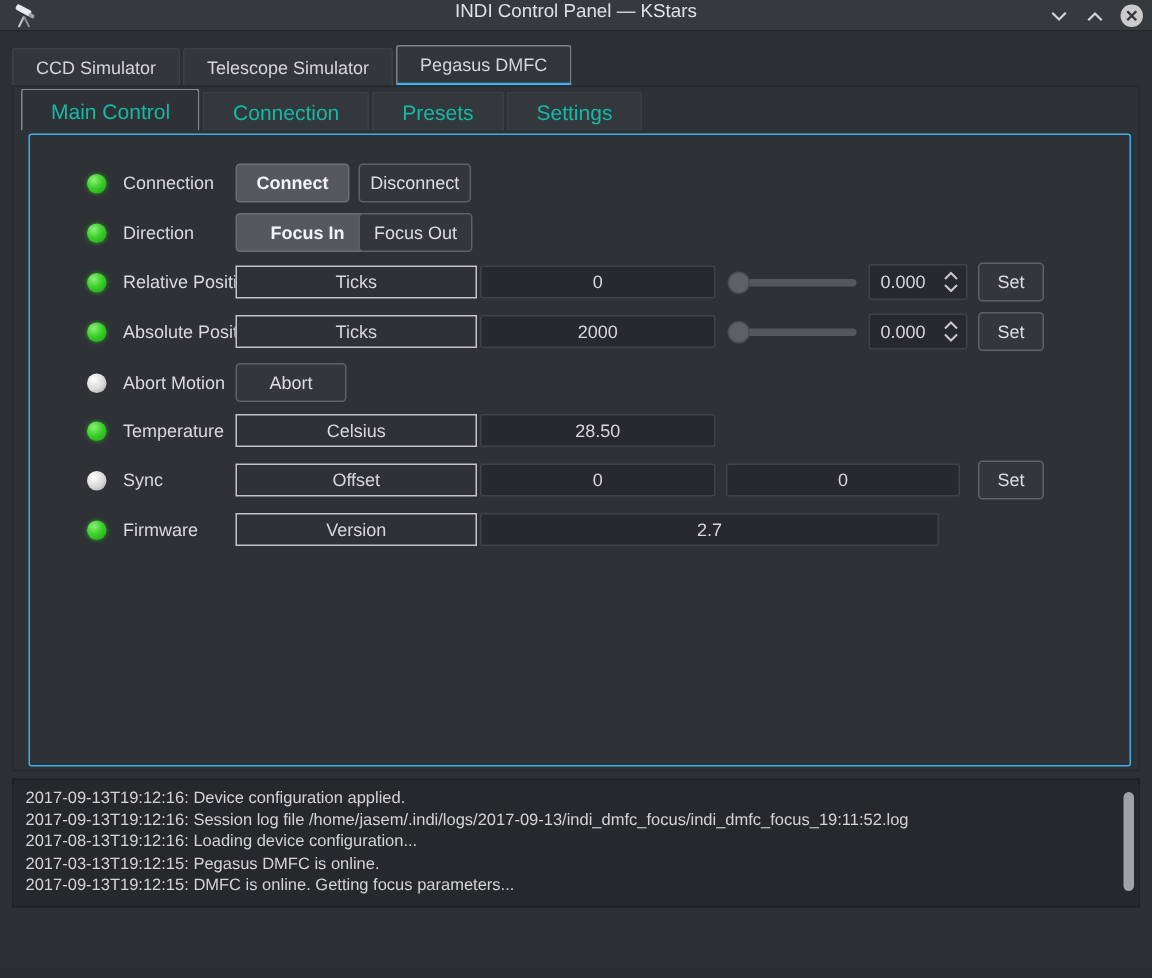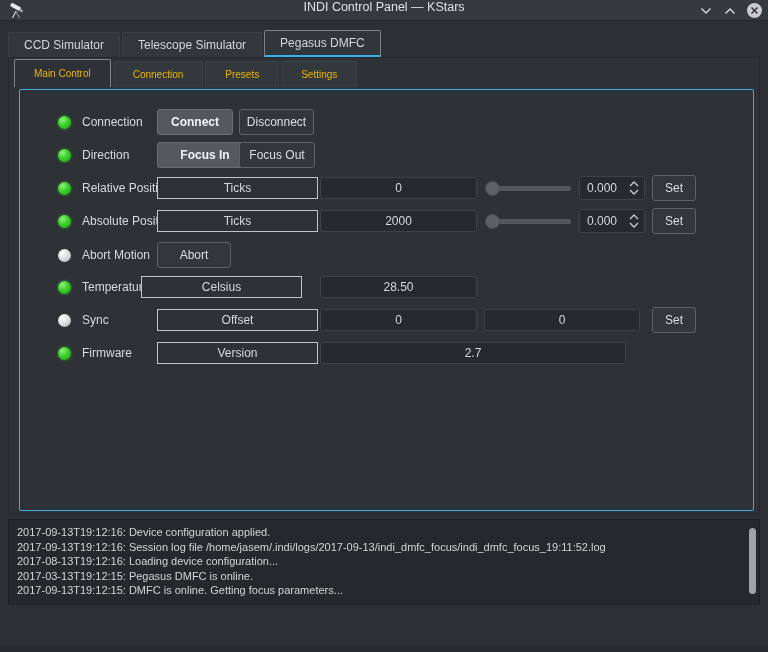--- a/index.html
+++ b/index.html
@@ -52,21 +52,21 @@
   
   .outer-pane {
     position: absolute; left: 8px; top: 57px; width: 752px; height: 457px;
     background: #2e3236; border: 1px solid #26292c;
   }
   .prop-tabbar {
     position: absolute; left: 5px; top: 1px; display: flex; align-items: flex-end; height: 28px;
   }
   .prop-tab {
     height: 26px; padding: 0 19px; display: flex; align-items: center;
-    background: #33383c; color: #eab308; font-size: 10px;
+    background: #33383c; color: #14b8a6; font-size: 14px;
     border: 1px solid #3b4044; border-bottom: none; margin-right: 2px;
     border-radius: 2px 2px 0 0;
   }
   .prop-tab.active {
     height: 28px; background: #2e3236; border: 1px solid #80858a; border-bottom: none;
   }
 
   
   .focus-panel {
     position: absolute; left: 10px; top: 31px; width: 735px; height: 422px;
@@ -263,21 +263,21 @@
 
       <div class="prow" style="top:152px">
         <span class="led led-gray"></span>
         <span class="prow-label">Abort Motion</span>
         <div class="qbtn" style="left:137px; width:74px">Abort</div>
       </div>
 
       <div class="prow" style="top:184px">
         <span class="led led-green"></span>
         <span class="prow-label">Temperature</span>
-        <div class="ro-field" style="left:121px; width:161px">Celsius</div>
+        <div class="ro-field" style="left:137px; width:161px">Celsius</div>
         <div class="val-field" style="left:300px; width:157px">28.50</div>
       </div>
 
       <div class="prow" style="top:217px">
         <span class="led led-gray"></span>
         <span class="prow-label">Sync</span>
         <div class="ro-field" style="left:137px; width:161px">Offset</div>
         <div class="val-field" style="left:300px; width:157px">0</div>
         <div class="val-field" style="left:464px; width:156px">0</div>
         <div class="qbtn" style="left:632px; width:44px">Set</div>

